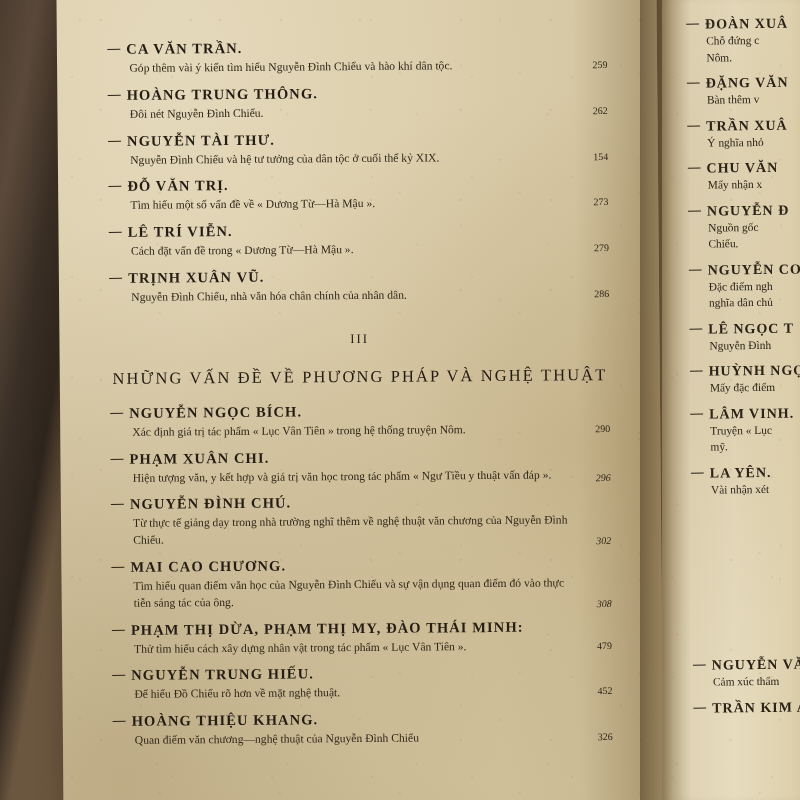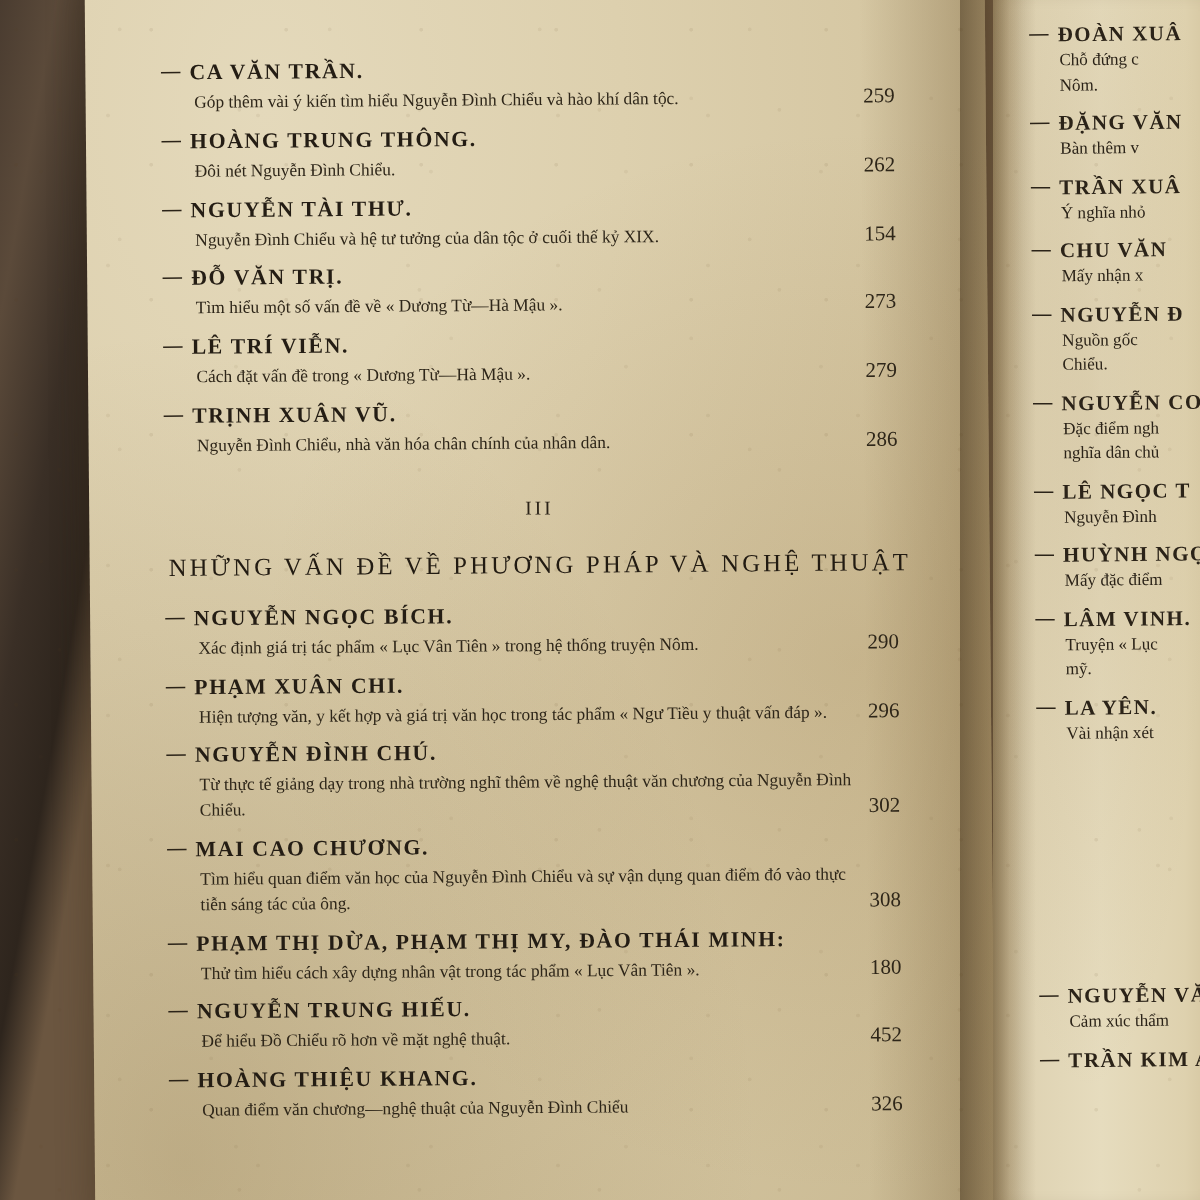--- a/index.html
+++ b/index.html
@@ -110,25 +110,26 @@
   }
   .title-text {
     flex: 1 1 auto;
     font-size: 11.6px;
     line-height: 1.45;
     color: #2e2619;
     padding-right: 8px;
   }
   .page-num {
     flex: 0 0 auto;
-    font-size: 14px;
+    font-size: 10px;
     color: #2e2619;
     width: 32px;
-  }
-  .page-num.hang { align-self: flex-end; }
+    text-align: right;
+  }
+  .page-num.hang { align-self: flex-end; font-style: italic; }
 
   .section-number {
     text-align: center;
     font-size: 13px;
     letter-spacing: 2px;
     margin-top: 26px;
     color: #2b2318;
   }
   .section-heading {
     text-align: center;
@@ -307,21 +308,21 @@
       </div>
     </div>
 
     <div class="entry">
       <div class="author-line">
         <span class="dash"></span>
         <span>PHẠM THỊ DỪA, PHẠM THỊ MY, ĐÀO THÁI MINH:</span>
       </div>
       <div class="title-row">
         <span class="title-text">Thử tìm hiểu cách xây dựng nhân vật trong tác phẩm « Lục Vân Tiên ».</span>
-        <span class="page-num">180</span>
+        <span class="page-num">479</span>
       </div>
     </div>
 
     <div class="entry">
       <div class="author-line">
         <span class="dash"></span>
         <span>NGUYỄN TRUNG HIẾU.</span>
       </div>
       <div class="title-row">
         <span class="title-text">Để hiểu Đồ Chiểu rõ hơn về mặt nghệ thuật.</span>

